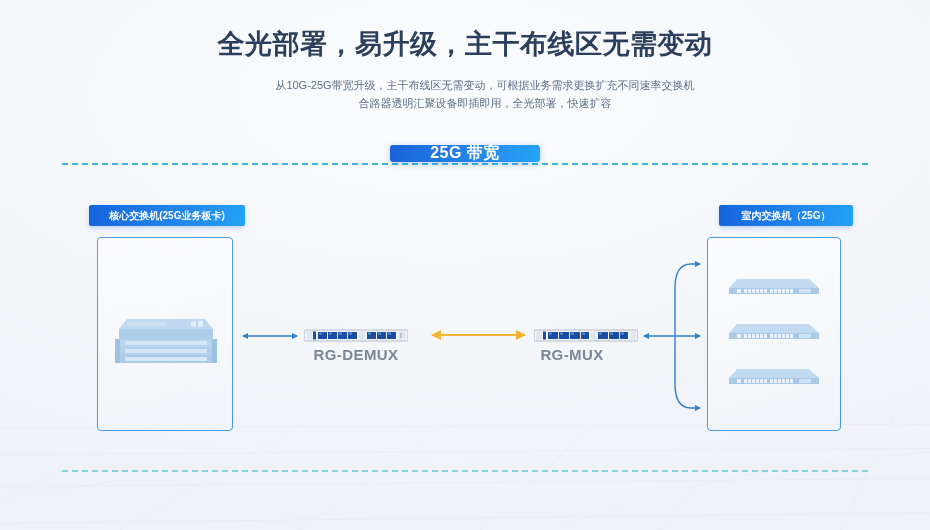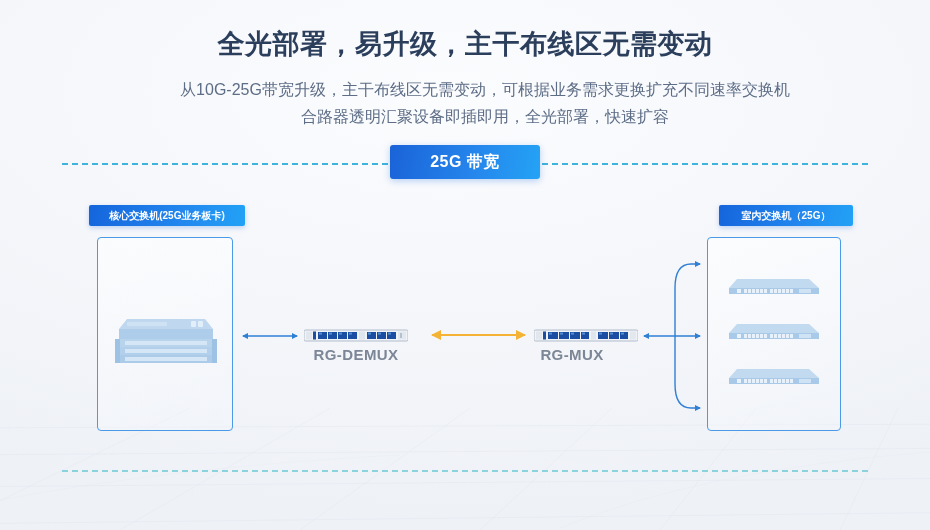--- a/index.html
+++ b/index.html
@@ -39,21 +39,21 @@
   }
   #page-title {
     font-size: 27px;
     font-weight: bold;
     color: #2b3f5c;
     letter-spacing: .5px;
     line-height: 1.25;
   }
   #subtitle {
     margin-top: 14px;
-    font-size: 16px;
+    font-size: 11px;
     color: #5d6d86;
     line-height: 1.7;
     margin-left: 40px;
   }
 
   
   .rail {
     position: absolute;
     left: 62px;
     width: 806px;
@@ -63,21 +63,21 @@
   #rail-top  { top: 163px; border-top: 2px dashed #3eb3de; }
   #rail-bottom { top: 470px; border-top: 2px dashed #6fcbd6; opacity: .78; }
 
   
   #bandwidth-banner {
     position: absolute;
     top: 145px;
     left: 50%;
     transform: translateX(-50%);
     width: 150px;
-    height: 34px;
+    height: 17px;
     background: linear-gradient(100deg, #1a63d8 0%, #2585ec 55%, #24a3f5 100%);
     border-radius: 3px;
     color: #ffffff;
     font-size: 16px;
     font-weight: bold;
     display: flex;
     align-items: center;
     justify-content: center;
     letter-spacing: .5px;
     box-shadow: 0 2px 7px rgba(31,110,221,.30);

